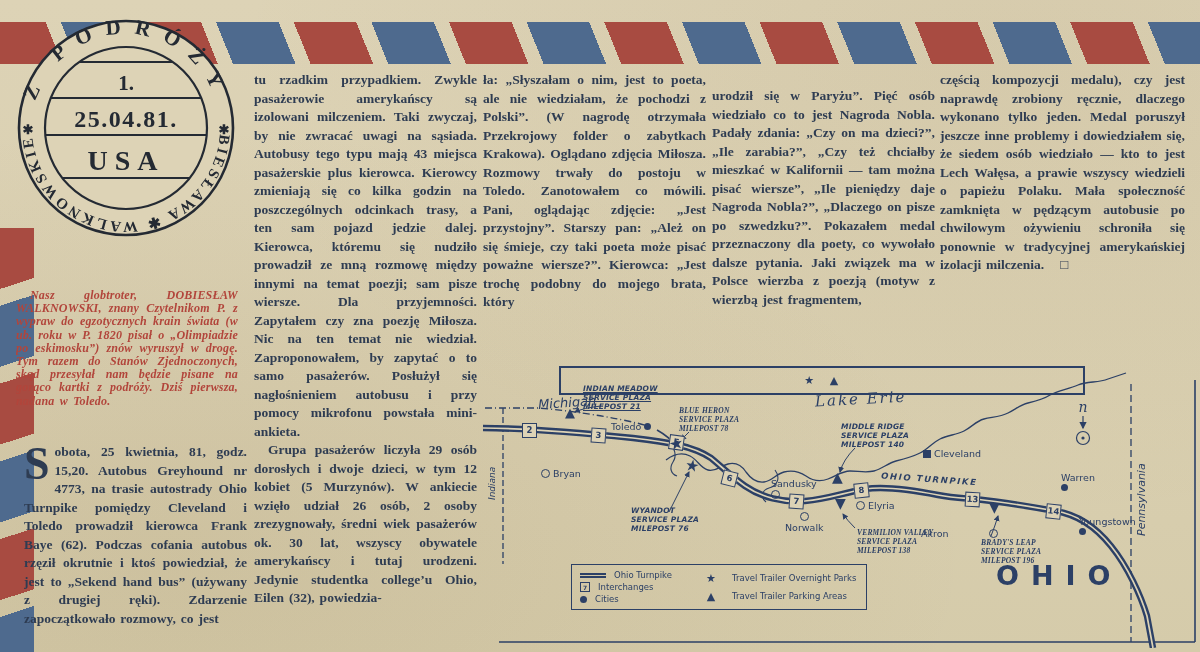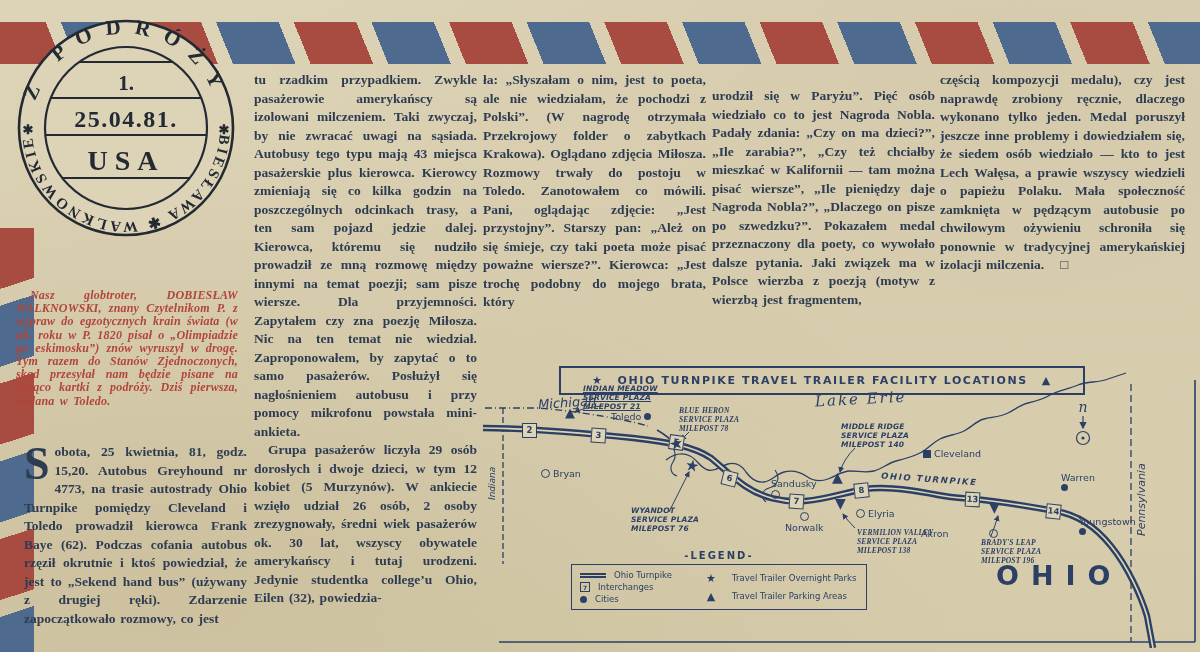--- a/index.html
+++ b/index.html
@@ -150,57 +150,56 @@
       <g>
         <text x="600" y="48" text-anchor="middle" font-style="italic" font-size="14" font-family="DejaVu Serif, serif" fill="#2c4066">n</text>
         <path d="M 600,52 L 600,64" stroke="#2c4066" stroke-width="1.2" marker-end="url(#ah)"></path>
         <circle cx="600" cy="74" r="6.5" fill="none" stroke="#2c4066" stroke-width="1.2"></circle>
         <circle cx="600" cy="74" r="1.6" fill="#2c4066"></circle>
       </g>
     </svg>
 
     <div class="map-title">
       <span>★</span>
-      <span>OHIO TURNPIKE TRAVEL TRAILER FACILITY LOCATIONS</span>
       <span>▲</span>
     </div>
 
     <div class="map-label lbl-region" style="left:55px;top:31px;transform:rotate(-4deg);">Michigan</div>
     <div class="map-label lbl-lake" style="left:332px;top:26px;transform:rotate(-3deg);">Lake Erie</div>
     <div class="map-label lbl-vert" style="left:4px;top:136px;font-size:9px;">Indiana</div>
     <div class="map-label lbl-vert" style="left:652px;top:172px;">Pennsylvania</div>
     <div class="map-label lbl-road" style="left:398px;top:110px;transform:rotate(4deg);">OHIO TURNPIKE</div>
     <div class="map-label lbl-state" style="left:513px;top:196px;">OHIO</div>
 
     <div class="ic" style="left:39px;top:59px;">2</div>
     <div class="ic" style="left:108px;top:64px;transform:rotate(4deg);">3</div>
     <div class="ic" style="left:186px;top:71px;transform:rotate(8deg);">5</div>
     <div class="ic" style="left:239px;top:107px;transform:rotate(14deg);">6</div>
     <div class="ic" style="left:306px;top:130px;transform:rotate(4deg);">7</div>
     <div class="ic" style="left:371px;top:119px;transform:rotate(-6deg);">8</div>
     <div class="ic" style="left:482px;top:128px;transform:rotate(3deg);">13</div>
     <div class="ic" style="left:563px;top:140px;transform:rotate(6deg);">14</div>
 
-    <div class="city" style="left:128px;top:47px;">
+    <div class="city" style="left:128px;top:57px;">
       <span>Toledo</span>
       <span class="dot filled"></span>
     </div>
     <div class="city" style="left:58px;top:104px;">
       <span class="dot open"></span>
       <span>Bryan</span>
     </div>
     <div class="city stack" style="left:288px;top:94px;margin-top:20px;">
       <span>Sandusky</span>
       <span class="dot open"></span>
     </div>
     <div class="city stack" style="left:302px;top:148px;align-items:center;">
       <span class="dot open"></span>
       <span>Norwalk</span>
     </div>
-    <div class="city" style="left:373px;top:144px;">
+    <div class="city" style="left:373px;top:136px;">
       <span class="dot open"></span>
       <span>Elyria</span>
     </div>
     <div class="city" style="left:438px;top:164px;gap:40px;">
       <span>Akron</span>
       <span class="dot open"></span>
     </div>
     <div class="city" style="left:440px;top:84px;">
       <span class="sq"></span>
       <span>Cleveland</span>
@@ -244,21 +243,20 @@
       <div>SERVICE PLAZA</div>
       <div>MILEPOST 138</div>
     </div>
     <span class="pm" style="left:506px;top:136px;font-size:14px;">▼</span>
     <div class="plaza" style="left:498px;top:174px;font-family:Liberation Serif, serif;">
       <div>BRADY'S LEAP</div>
       <div>SERVICE PLAZA</div>
       <div>MILEPOST 196</div>
     </div>
 
-    <div class="legend-title">-LEGEND-</div>
     <div class="legend">
       <div class="lg-col a">
         <div class="lg-row">
           <span class="lg-road"></span>
           <span>Ohio Turnpike</span>
         </div>
         <div class="lg-row">
           <span class="lg-box">7</span>
           <span>Interchanges</span>
         </div>

